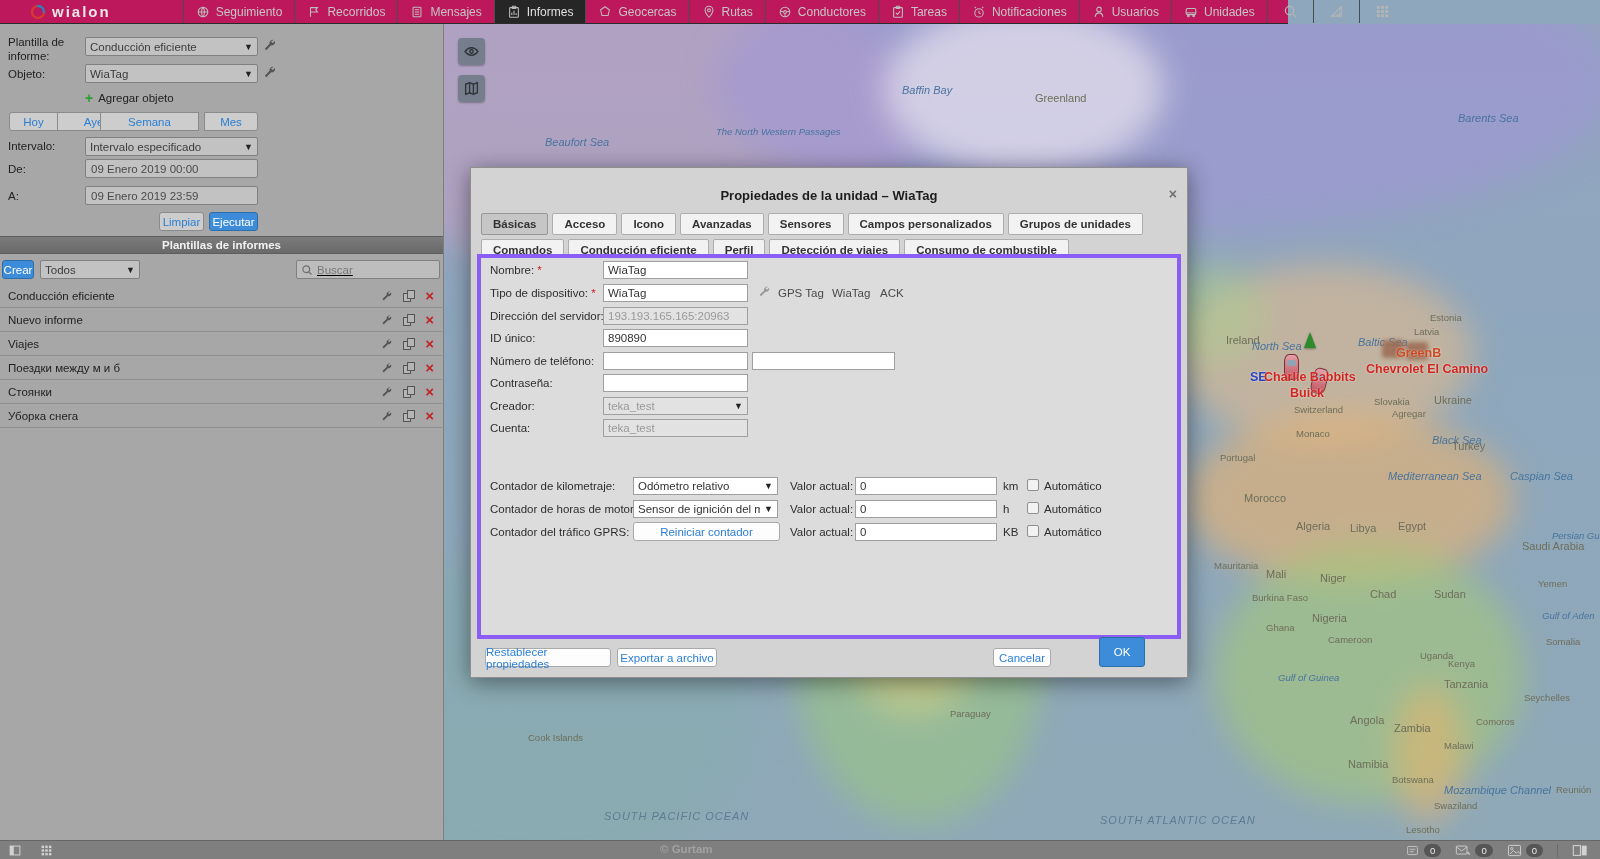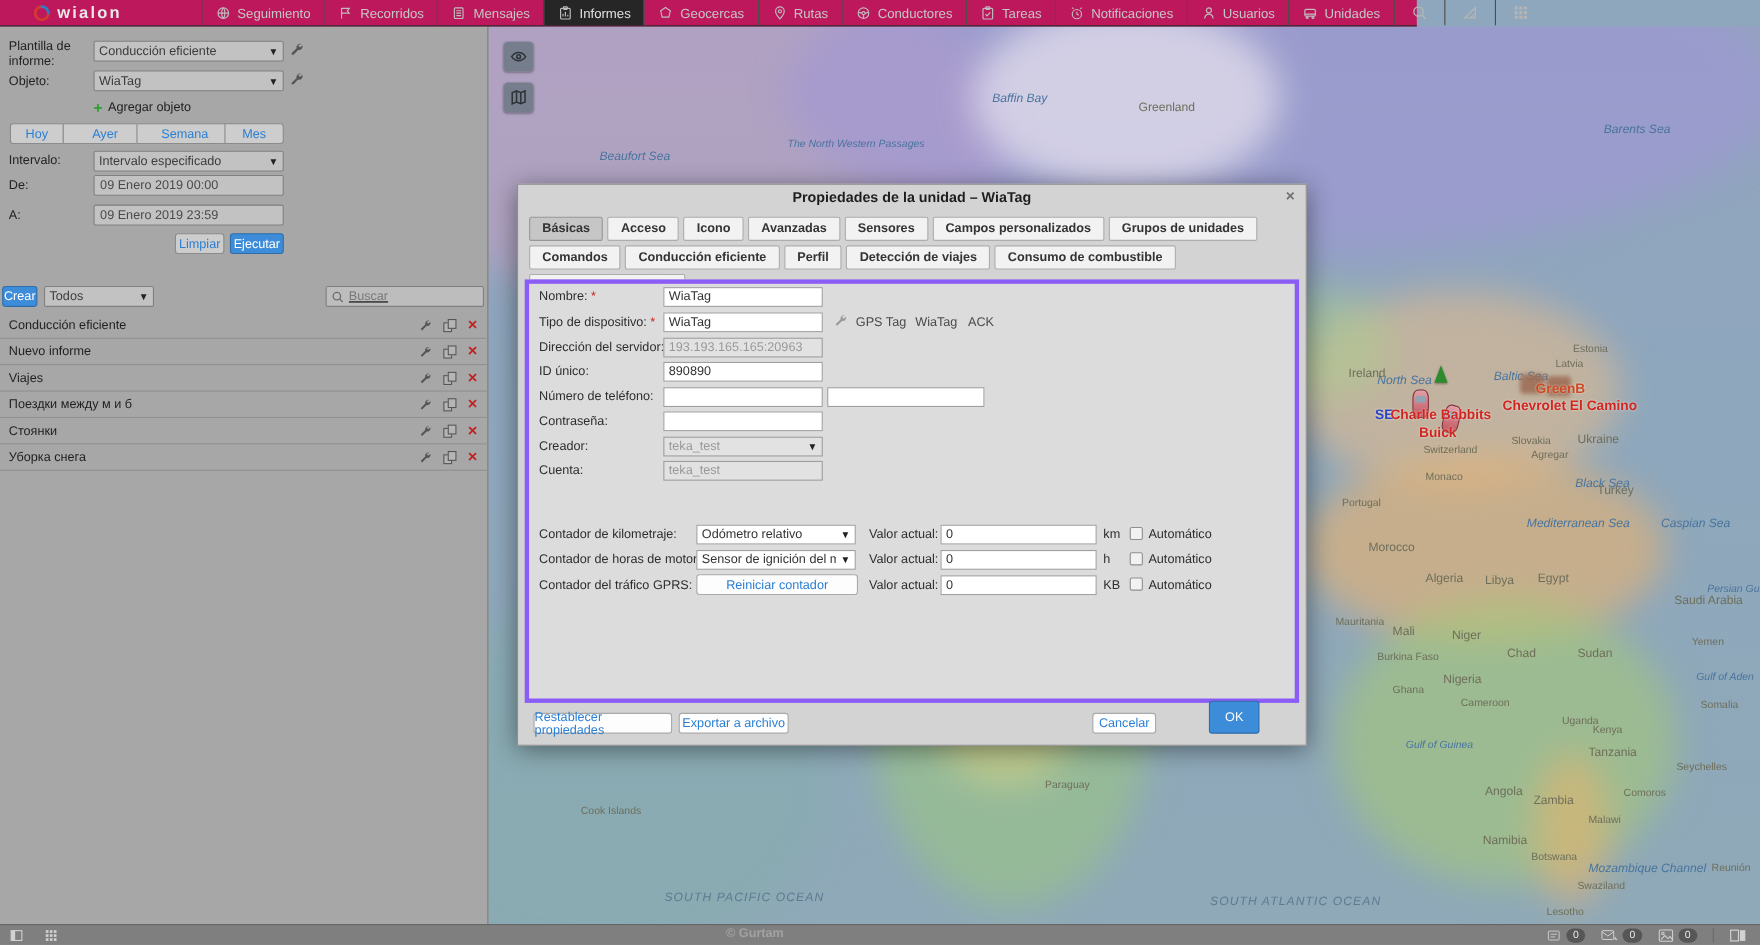--- a/index.html
+++ b/index.html
@@ -55,21 +55,21 @@
   .unit-label { position:absolute; font-weight:bold; font-size:12.5px; color:#d02520; text-shadow:0 0 2px rgba(255,255,255,.7); white-space:nowrap; cursor:pointer; }
   .unit-label.blue { color:#2a43c4; }
   .unit-label.orange { color:#cb4a22; }
   .marker-car { position:absolute; width:15px; height:26px; background:linear-gradient(#e2a0a8,#c05560); border:1px solid #7c2e38; border-radius:5px/8px; cursor:pointer; }
   .marker-car:after { content:""; position:absolute; left:2px; top:5px; right:2px; height:6px; background:#8fa4b5; border-radius:2px; }
   .marker-arrow { position:absolute; width:0; height:0; border-left:6px solid transparent; border-right:6px solid transparent; border-bottom:16px solid #2d8a2d; filter:drop-shadow(0 1px 1px rgba(0,0,0,.4)); cursor:pointer; }
   .marker-house { position:absolute; width:22px; height:18px; background:#9b6a52; border-radius:3px; filter:blur(2px); opacity:.85; cursor:pointer; }
 
   
   .dialog { position:absolute; left:470px; top:167px; width:718px; height:511px; background:#d3d3d3; border:1px solid #8f8f8f; box-shadow:0 4px 22px rgba(0,0,0,.45); z-index:60; }
-  .dlg-title { height:23px; text-align:center; font-size:13px; font-weight:bold; color:#1d1d1d; line-height:23px; position:relative; }
+  .dlg-title { height:23px; text-align:center; font-size:13px; font-weight:bold; color:#1d1d1d; line-height:23px; position:relative;margin-top:16px; }
   .dlg-close { position:absolute; right:10px; top:3px; font-size:14px; color:#6f6f6f; cursor:pointer; line-height:1; }
   .tabs { padding:6px 10px 2px 10px; display:flex; flex-wrap:wrap; gap:4px; }
   .tab { background:#f2f2f2; border:1px solid #adadad; border-radius:2px; padding:4px 11px; font-size:11.5px; font-weight:bold; color:#333; cursor:pointer; white-space:nowrap; }
   .tab.active { background:#c6c6c6; border-color:#979797; }
   .dlg-body { position:absolute; left:6px; top:86px; right:6px; bottom:38px; background:#dcdcdc; border:4px solid #8b5cf6; }
   .f-label { position:absolute; font-size:11.5px; color:#2e2e2e; }
   .req { color:#d02020; }
   .f-input { position:absolute; height:18px; background:#fff; border:1px solid #9f9f9f; font-size:11.5px; color:#333; padding:0 4px; font-family:"Liberation Sans",sans-serif; }
   .f-input:disabled, .f-input.dis { background:#e2e2e2; color:#999; }
   .f-sel { position:absolute; height:18px; background:#fff; border:1px solid #9f9f9f; font-size:11.5px; color:#333; display:flex; align-items:center; padding:0 4px; cursor:pointer; }
@@ -336,21 +336,21 @@
     <span style="color:#2e9e2e;font-weight:bold;font-size:14px;line-height:1">+</span>
     <span style="font-size:11.5px;color:#222">Agregar objeto</span>
   </div>
 
   <div class="seg-btn" style="left:9px;top:88px;width:49px;border-radius:3px 0 0 3px">
       <span>Hoy</span>
     </div>
   <div class="seg-btn" style="left:57px;top:88px;width:77px">
       <span>Ayer</span>
     </div>
-  <div class="seg-btn" style="left:124px;top:88px;width:88px">
+  <div class="seg-btn" style="left:100px;top:88px;width:99px">
       <span>Semana</span>
     </div>
   <div class="seg-btn" style="left:204px;top:88px;width:54px;border-radius:0 3px 3px 0">
       <span>Mes</span>
     </div>
 
   <span class="sb-label" style="left:8px;top:116px">Intervalo:</span>
   <div class="sel" style="left:85px;top:113px;width:173px">
     <span>Intervalo especificado</span>
       <span class="caret">▼</span>
@@ -362,20 +362,21 @@
   <span class="sb-label" style="left:8px;top:166px">A:</span>
   <input class="sb-input" style="left: 85px; top: 162px; width: 173px;" value="09 Enero 2019 23:59">
 
   <div class="btn-light abs" style="left:159px;top:188px;width:45px;height:19px">
       <span>Limpiar</span>
     </div>
   <div class="btn-blue abs" style="left:209px;top:188px;width:49px;height:19px">
       <span>Ejecutar</span>
     </div>
 
+  <div class="sec-header" style="top:212px">Plantillas de informes</div>
 
   <div class="btn-blue abs" style="left:2px;top:236px;width:32px;height:19px">
       <span>Crear</span>
     </div>
   <div class="sel" style="left:40px;top:236px;width:100px">
     <span>Todos</span>
       <span class="caret">▼</span>
   </div>
   <div class="search-box" style="left:296px;top:236px;width:144px">
     <svg width="12" height="12" viewBox="0 0 16 16" style="stroke:#6e6e6e;fill:none;stroke-width:1.6">

